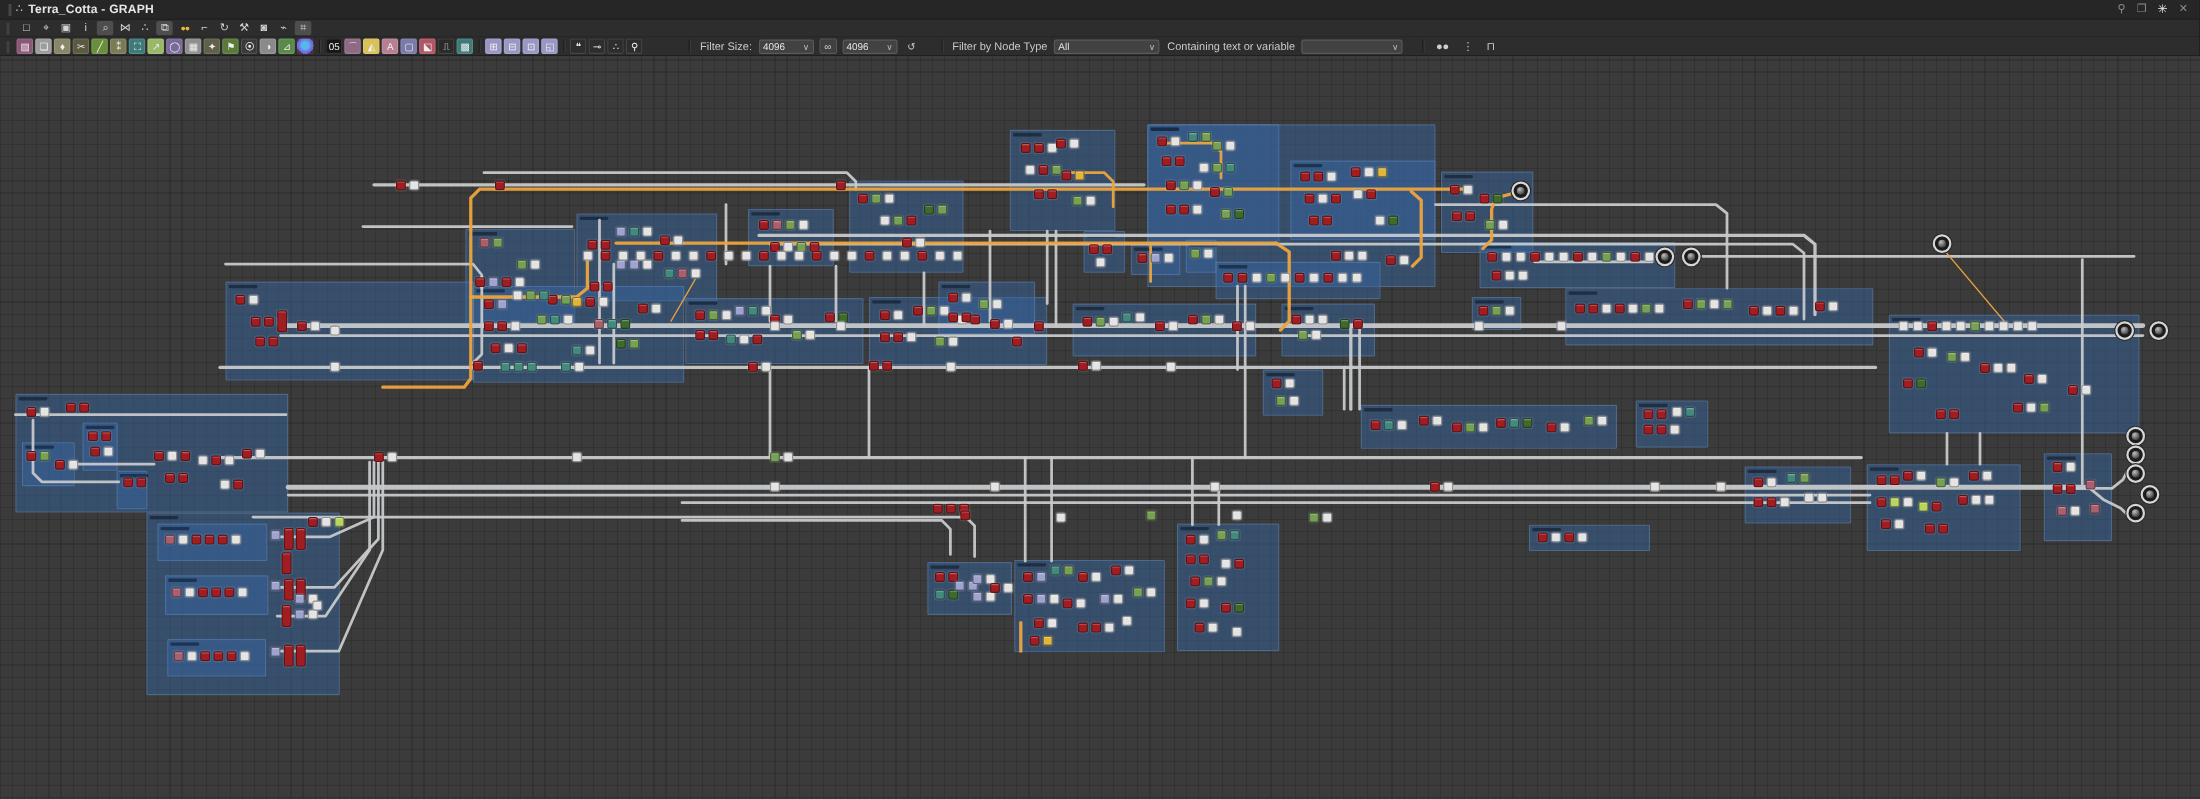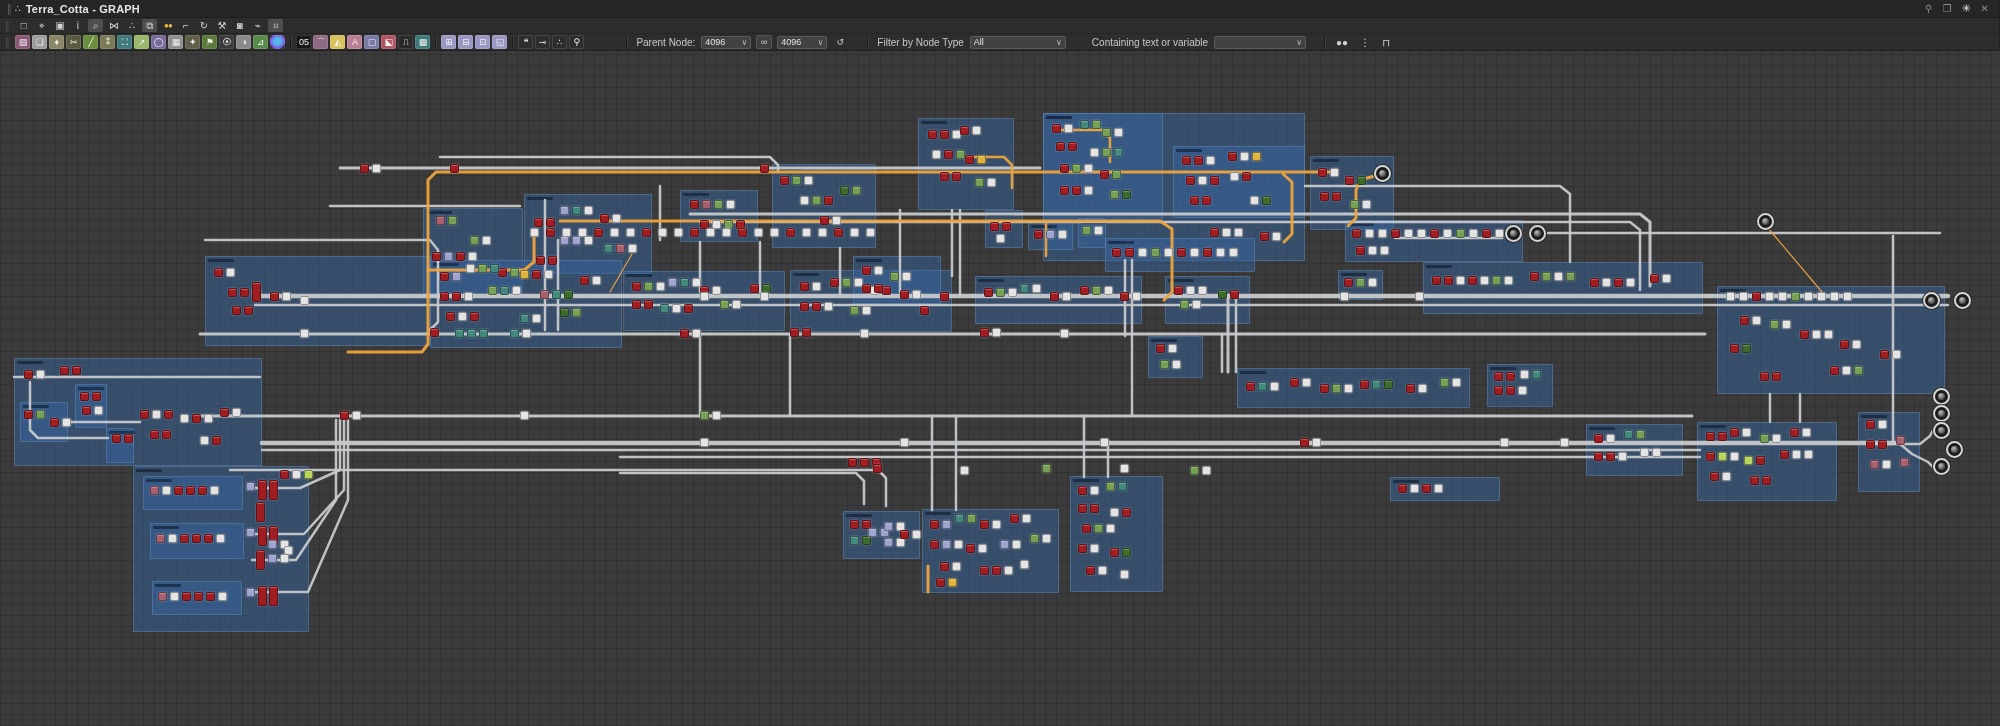--- a/index.html
+++ b/index.html
@@ -135,38 +135,38 @@
         <span class="tile" style="background: rgb(154, 151, 196);">⊟</span>
         <span class="tile" style="background: rgb(154, 151, 196);">⊡</span>
         <span class="tile" style="background: rgb(154, 151, 196);">◱</span>
         <span class="sep"></span>
         <span class="tile" style="background: rgb(45, 45, 45);">❝</span>
         <span class="tile" style="background: rgb(45, 45, 45);">⊸</span>
         <span class="tile" style="background: rgb(45, 45, 45);">∴</span>
         <span class="tile" style="background: rgb(45, 45, 45);">⚲</span>
       </span>
     <span class="sep" style="margin-left:40px"></span>
-    <span class="ctl-label">Parent Node:</span>
+    <span class="ctl-label">Filter Size:</span>
     <span class="select" style="width:50px">
       <span>4096</span>
       <span class="chev" style="margin-left:auto">∨</span>
     </span>
     <span class="ctl-btn" style="margin:0 3px">∞</span>
     <span class="select" style="width:50px">
       <span>4096</span>
       <span class="chev" style="margin-left:auto">∨</span>
     </span>
     <span class="ctl-btn" style="margin:0 3px;border:none;background:transparent">↺</span>
     <span class="sep" style="margin-left:14px"></span>
     <span class="ctl-label">Filter by Node Type</span>
     <span class="select" style="width:96px">
       <span>All</span>
       <span class="chev" style="margin-left:auto">∨</span>
     </span>
-    <span class="ctl-label" style="margin-left:24px">Containing text or variable</span>
+    <span class="ctl-label" style="margin-left:5px">Containing text or variable</span>
     <span class="select" style="width:92px">
       <span></span>
       <span class="chev" style="margin-left:auto">∨</span>
     </span>
     <span class="sep" style="margin-left:16px"></span>
     <span id="ctl-right" style="display:flex;align-items:center">
         <span class="mini">●●</span>
         <span class="mini">⋮</span>
         <span class="mini">⊓</span>
       </span>

